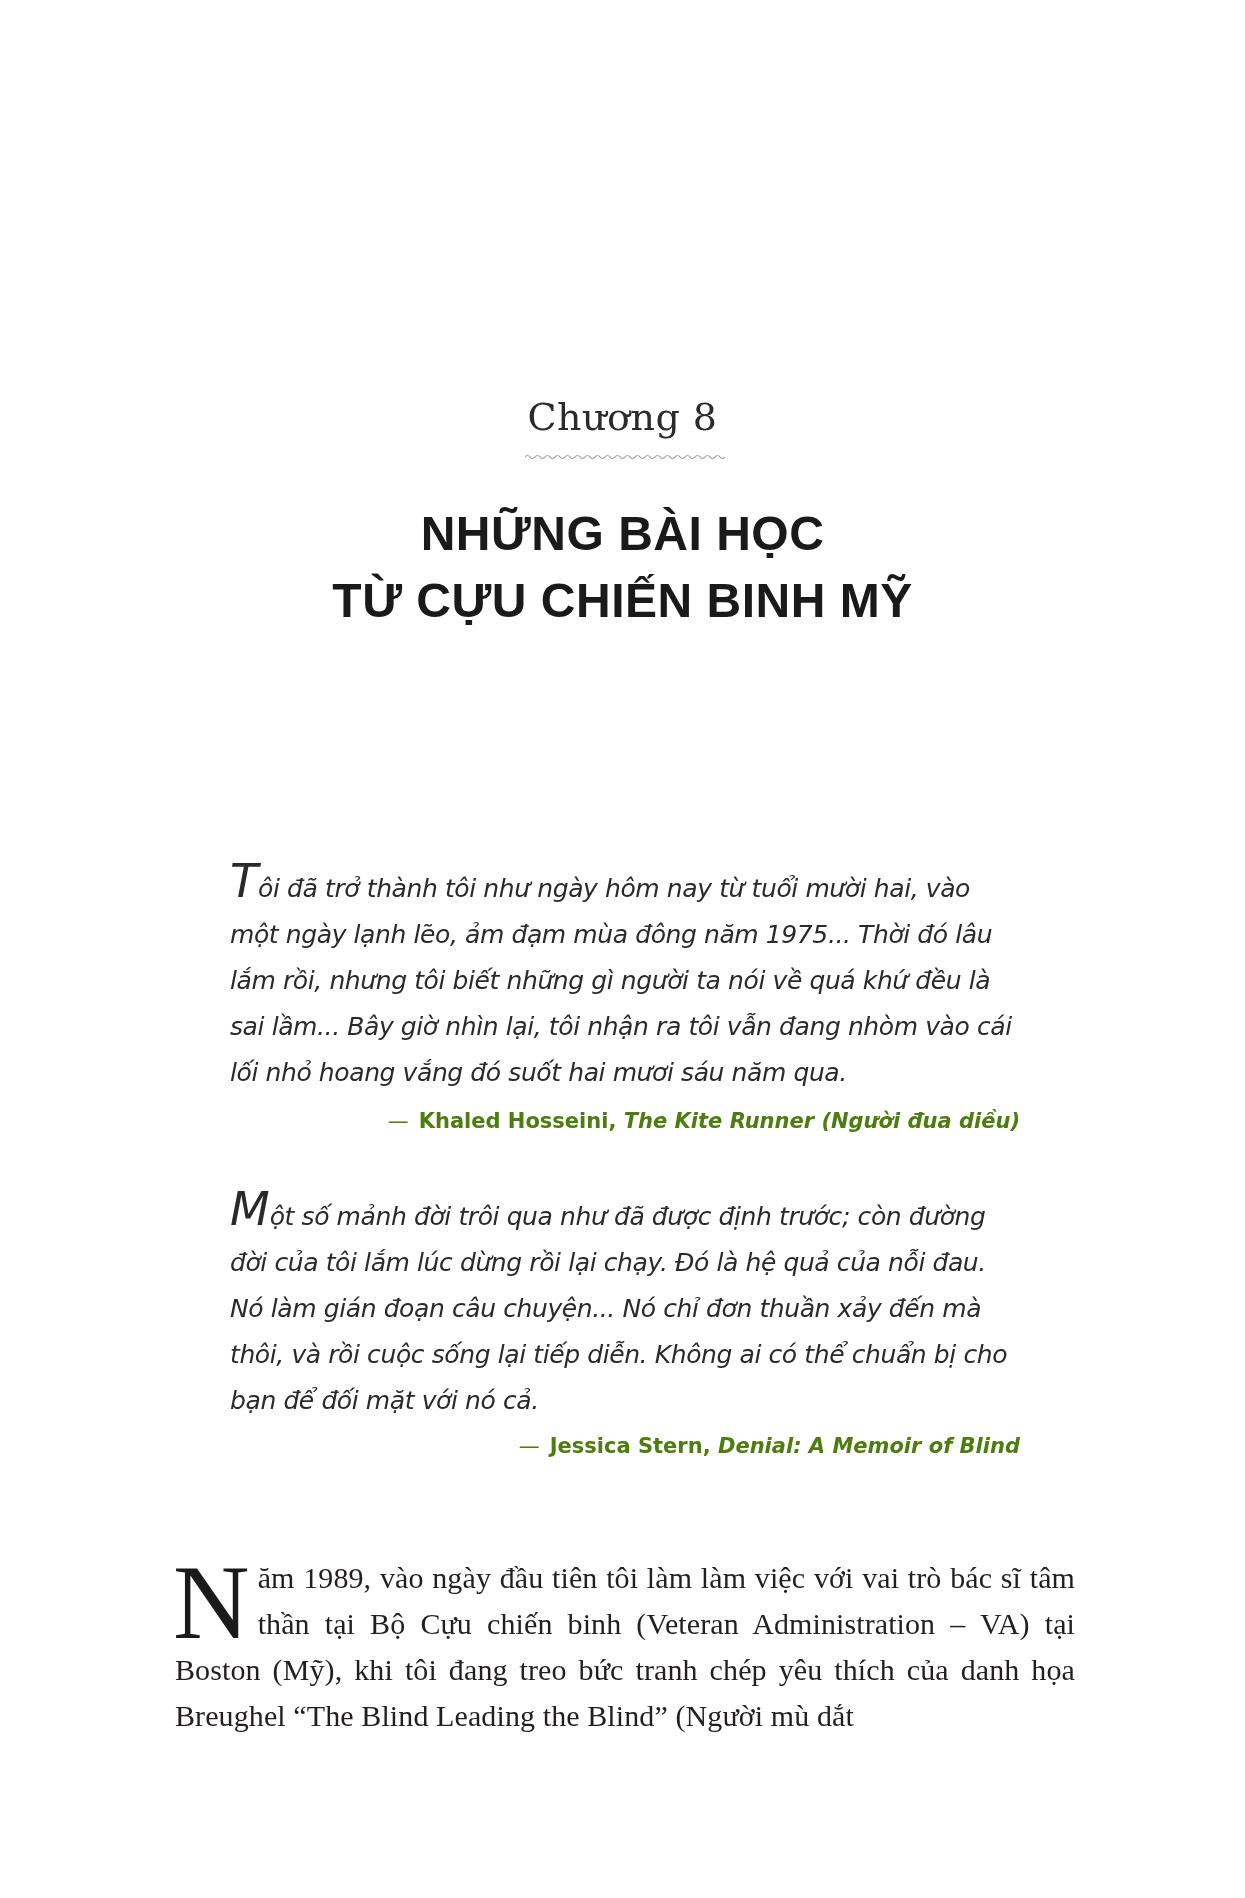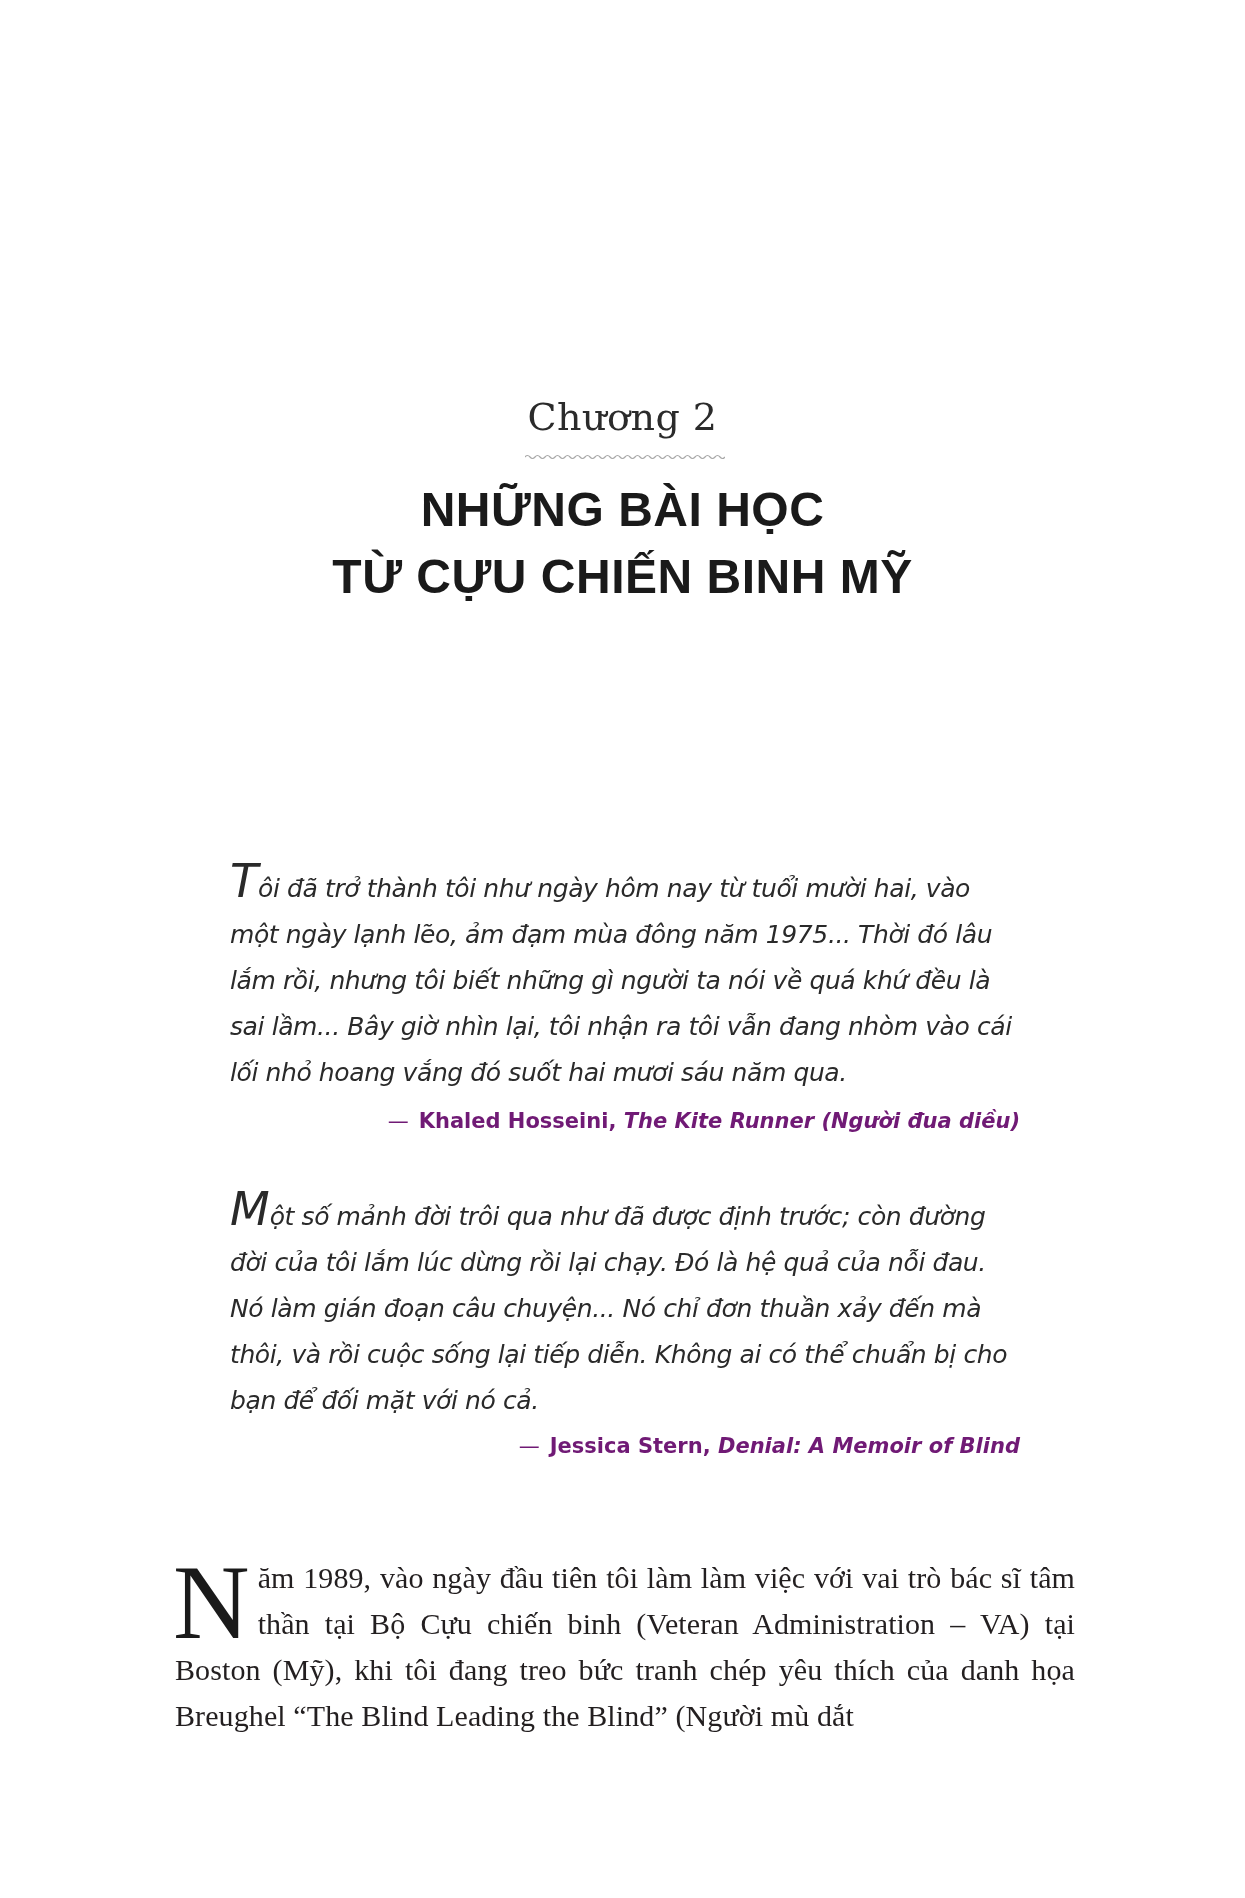--- a/index.html
+++ b/index.html
@@ -37,21 +37,21 @@
     .chapter-wave {
       position: absolute;
       top: 452px;
       left: 525px;
       width: 200px;
       height: 10px;
     }
     
     .chapter-title {
       position: absolute;
-      top: 476px;
+      top: 500px;
       left: 0;
       width: 1245px;
       text-align: center;
       font-family: "Liberation Sans", sans-serif;
       font-weight: bold;
       font-size: 48px;
       line-height: 67px;
       color: #1a1a1a;
       letter-spacing: 0.5px;
     }
@@ -81,21 +81,21 @@
     .epigraph-2 { top: 1178px; }
 
     .attribution {
       position: absolute;
       right: 225px;
       text-align: right;
       font-family: "DejaVu Sans", sans-serif;
       font-size: 21px;
       font-weight: bold;
       line-height: 36px;
-      color: #701a75;
+      color: #4d7c0f;
     }
     .attribution .dash {
       font-weight: normal;
       margin-right: 10px;
     }
     .attribution .book {
       font-style: italic;
     }
     .attribution-1 { top: 1103px; }
     .attribution-2 { top: 1428px; }
@@ -121,21 +121,21 @@
       margin: 8px 8px 0 -2px;
       padding: 0;
       color: #1a1a1a;
     }
   </style>
 </head>
 <body>
 
 <div class="page">
 
-  <div class="chapter-label">Chương 2</div>
+  <div class="chapter-label">Chương 8</div>
 
   <svg class="chapter-wave" viewBox="0 0 200 10" preserveAspectRatio="none">
     <path d="M0 5 Q 2.5 2 5 5 T 10 5 T 15 5 T 20 5 T 25 5 T 30 5 T 35 5 T 40 5 T 45 5 T 50 5 T 55 5 T 60 5 T 65 5 T 70 5 T 75 5 T 80 5 T 85 5 T 90 5 T 95 5 T 100 5 T 105 5 T 110 5 T 115 5 T 120 5 T 125 5 T 130 5 T 135 5 T 140 5 T 145 5 T 150 5 T 155 5 T 160 5 T 165 5 T 170 5 T 175 5 T 180 5 T 185 5 T 190 5 T 195 5 T 200 5" fill="none" stroke="#a8a8a8" stroke-width="1.2"></path>
   </svg>
 
   <h1 class="chapter-title" style="margin:0;">
     <span class="line">NHỮNG BÀI HỌC</span>
     <span class="line">TỪ CỰU CHIẾN BINH MỸ</span>
   </h1>
 

